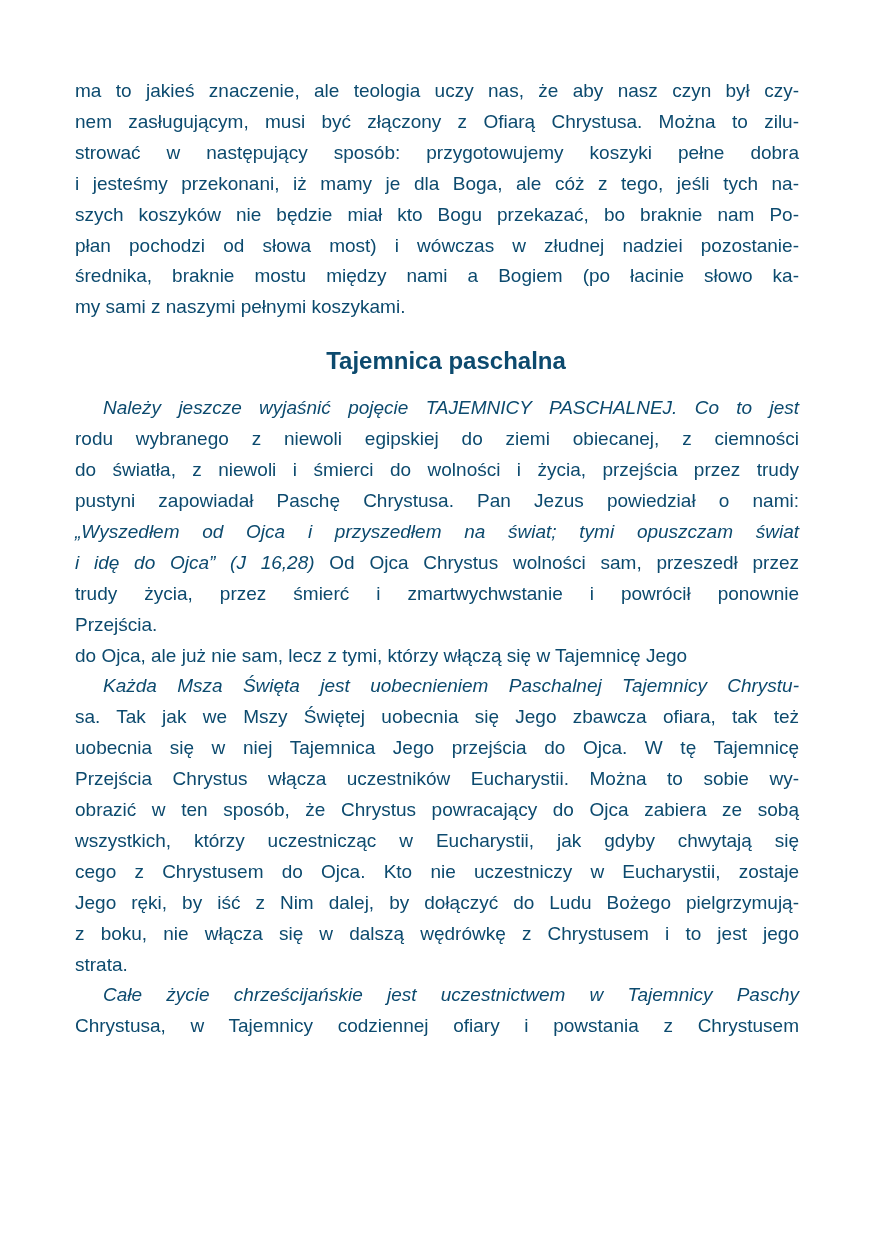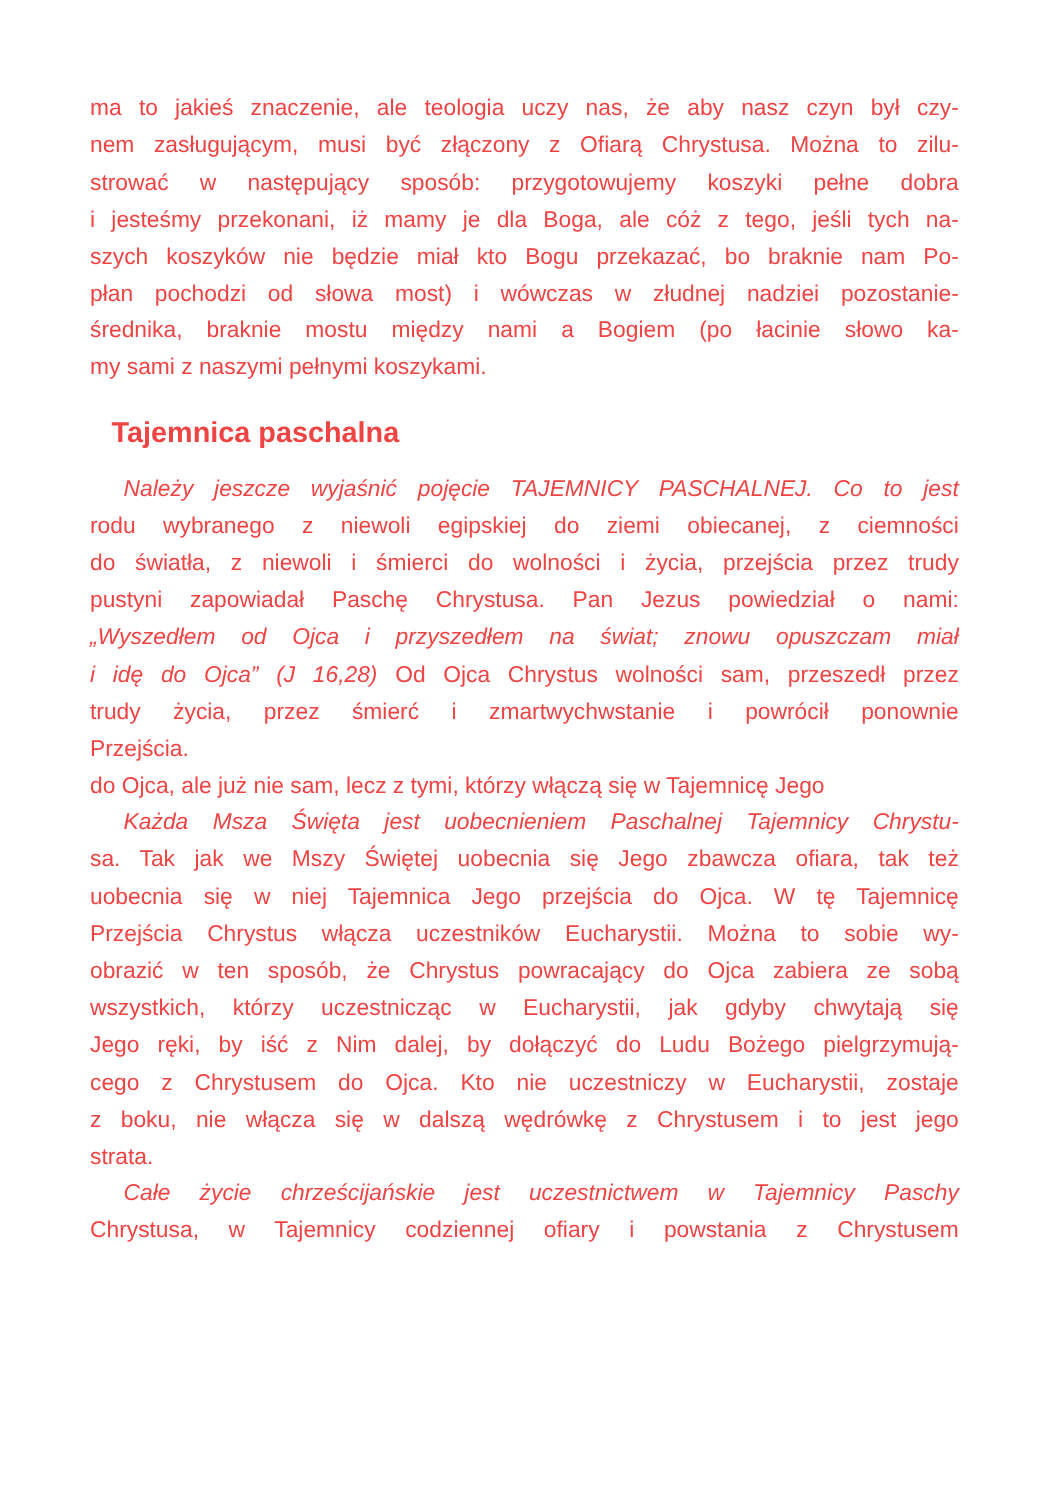--- a/index.html
+++ b/index.html
@@ -7,21 +7,21 @@
     padding: 0;
     background: #ffffff;
   }
   .page {
     position: relative;
     width: 875px;
     height: 1044px;
     background: #ffffff;
     overflow: hidden;
     font-family: "Liberation Sans", sans-serif;
-    color: #ef4444;
+    color: #0c4a6e;
   }
   .content {
     padding: 76px 76px 0 75px;
   }
   .line {
     font-size: 19px;
     line-height: 30.9px;
     text-align: justify;
     text-align-last: justify;
     white-space: normal;
@@ -36,20 +36,21 @@
     text-align-last: left;
   }
   .italic {
     font-style: italic;
   }
   .heading {
     font-size: 24px;
     font-weight: bold;
     margin: 21px 0 16px 18px;
     line-height: 33px;
+    text-align: center;
   }
   .page-number {
     margin-top: 47px;
     text-align: center;
     font-size: 20px;
     line-height: 26px;
   }
 </style>
 </head>
 <body>
@@ -70,40 +71,40 @@
 
     <h2 class="heading">Tajemnica paschalna</h2>
 
     <div>
       <div class="plist indent-first">
           <div class="line">Należy jeszcze wyjaśnić pojęcie TAJEMNICY PASCHALNEJ. Co to jest</div>
           <div class="line">rodu wybranego z niewoli egipskiej do ziemi obiecanej, z ciemności</div>
           <div class="line">do światła, z niewoli i śmierci do wolności i życia, przejścia przez trudy</div>
           <div class="line">pustyni zapowiadał Paschę Chrystusa. Pan Jezus powiedział o nami:</div>
         </div>
-      <div class="line italic">„Wyszedłem od Ojca i przyszedłem na świat; znowu opuszczam miał</div>
+      <div class="line italic">„Wyszedłem od Ojca i przyszedłem na świat; tymi opuszczam świat</div>
       <div class="line">
         <span class="italic">i idę do Ojca” (J 16,28)</span><span> Od Ojca Chrystus wolności sam, przeszedł przez</span>
       </div>
       <div class="plist flush-last">
           <div class="line">trudy życia, przez śmierć i zmartwychwstanie i powrócił ponownie</div>
           <div class="line">Przejścia.</div>
           <div class="line">do Ojca, ale już nie sam, lecz z tymi, którzy włączą się w Tajemnicę Jego</div>
         </div>
     </div>
 
     <div class="plist indent-first flush-last">
         <div class="line">Każda Msza Święta jest uobecnieniem Paschalnej Tajemnicy Chrystu-</div>
         <div class="line">sa. Tak jak we Mszy Świętej uobecnia się Jego zbawcza ofiara, tak też</div>
         <div class="line">uobecnia się w niej Tajemnica Jego przejścia do Ojca. W tę Tajemnicę</div>
         <div class="line">Przejścia Chrystus włącza uczestników Eucharystii. Można to sobie wy-</div>
         <div class="line">obrazić w ten sposób, że Chrystus powracający do Ojca zabiera ze sobą</div>
         <div class="line">wszystkich, którzy uczestnicząc w Eucharystii, jak gdyby chwytają się</div>
+        <div class="line">cego z Chrystusem do Ojca. Kto nie uczestniczy w Eucharystii, zostaje</div>
         <div class="line">Jego ręki, by iść z Nim dalej, by dołączyć do Ludu Bożego pielgrzymują-</div>
-        <div class="line">cego z Chrystusem do Ojca. Kto nie uczestniczy w Eucharystii, zostaje</div>
         <div class="line">z boku, nie włącza się w dalszą wędrówkę z Chrystusem i to jest jego</div>
         <div class="line">strata.</div>
       </div>
 
     <div class="plist indent-first flush-last">
         <div class="line">Całe życie chrześcijańskie jest uczestnictwem w Tajemnicy Paschy</div>
         <div class="line">Chrystusa, w Tajemnicy codziennej ofiary i powstania z Chrystusem</div>
         <div class="line">do nowego życia.</div>
       </div>
 

